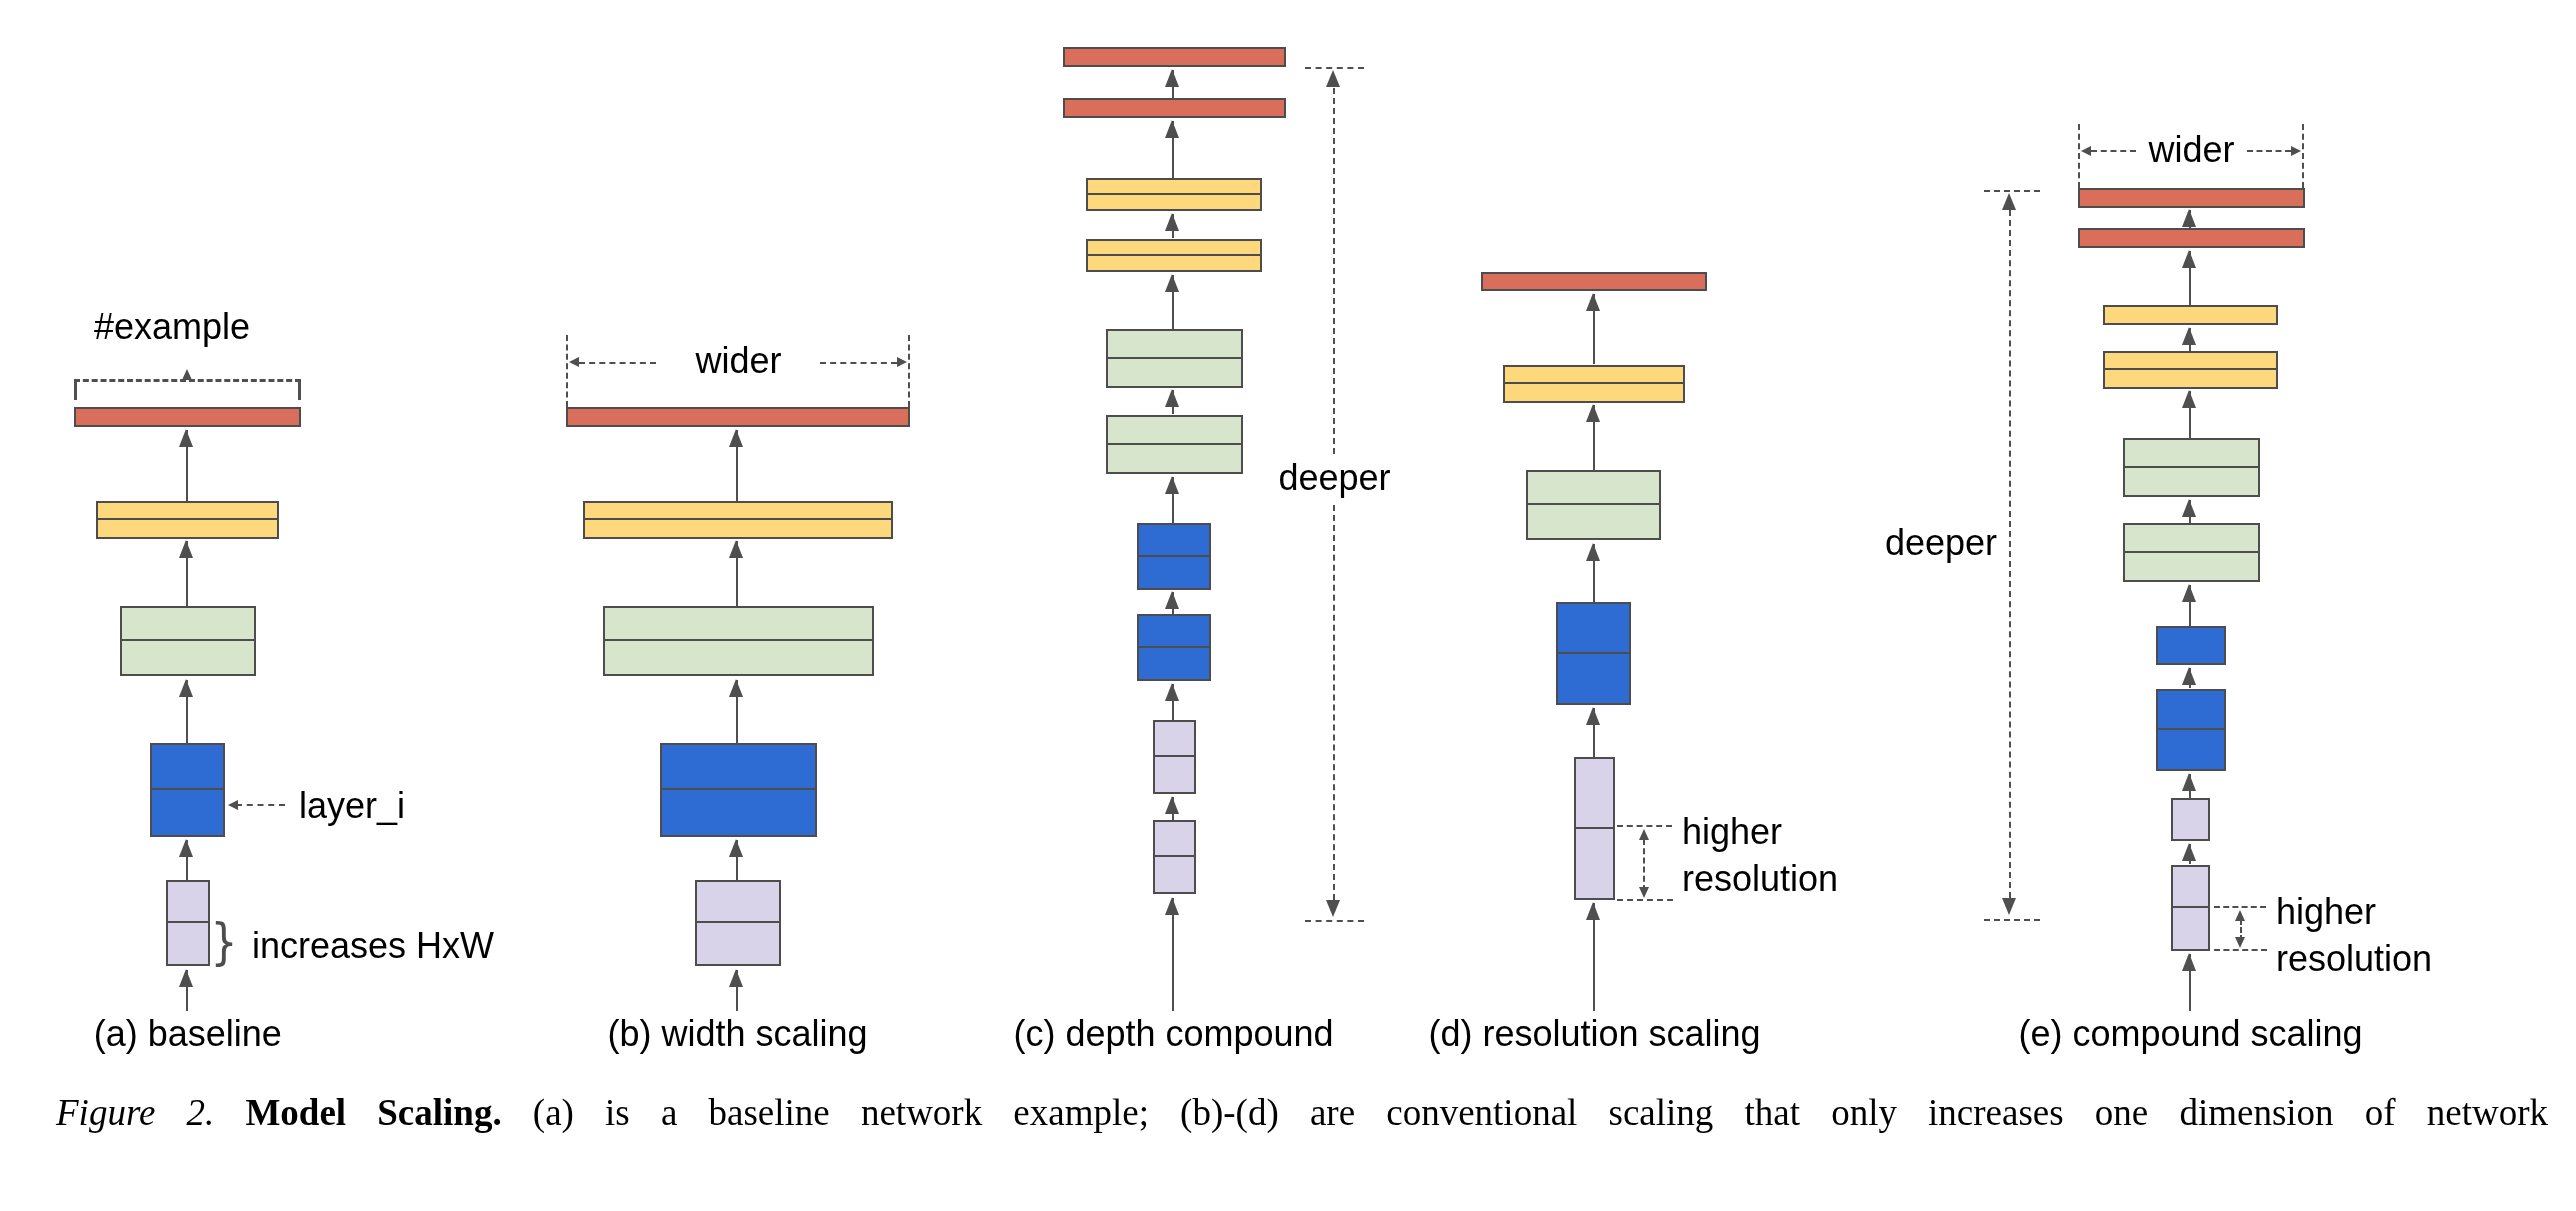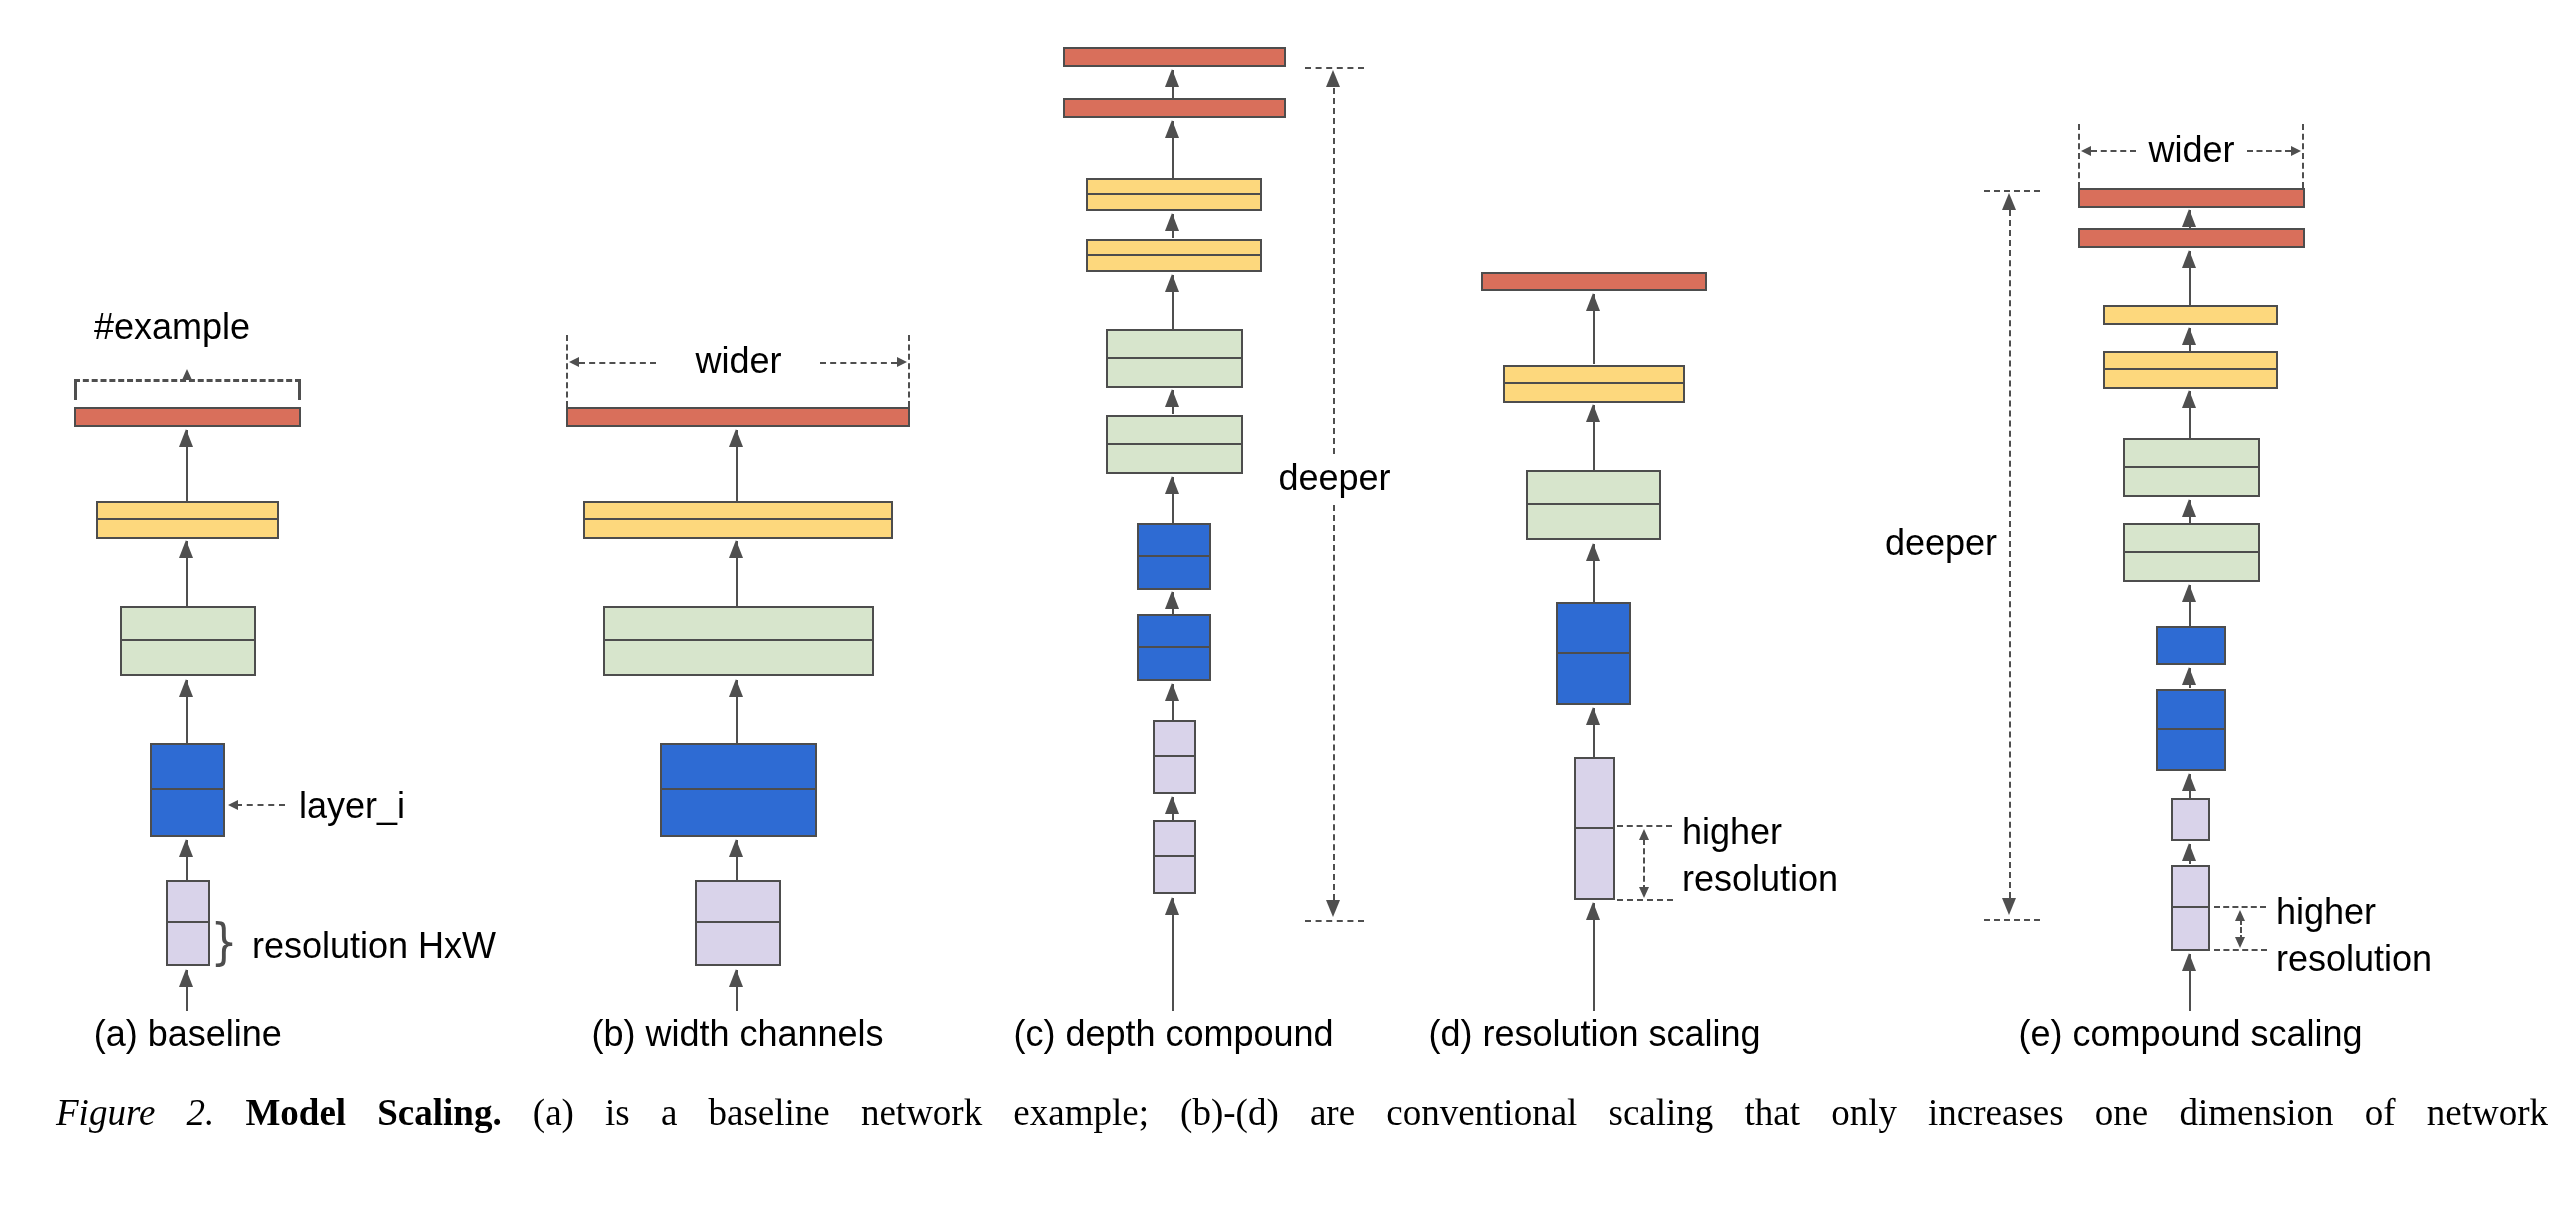--- a/index.html
+++ b/index.html
@@ -74,21 +74,21 @@
     <div class="dash-h" style="left:236px;top:804px;width:49px;"></div>
     <div class="tri sm left" style="left:228px;top:800px;"></div>
     <div class="lbl" style="left:299px;top:786px;text-align:center;">layer_i</div>
 
     <div class="varrow" style="left:186px;top:840px;height:40px;"></div>
     <div class="box purple" style="left:166px;top:880px;width:44px;height:86px;">
         <div class="mid"></div>
       </div>
 
     <div class="brace" style="left:208px;top:917px;">}</div>
-    <div class="lbl" style="left:252px;top:926px;">resolution HxW</div>
+    <div class="lbl" style="left:252px;top:926px;">increases HxW</div>
 
     <div class="varrow" style="left:186px;top:970px;height:41px;"></div>
     <div class="lbl center" style="left:-7.8px;top:1014px;width:391px;">(a) baseline</div>
   </div>
 
   <div>
     <div class="dash-v" style="left:566px;top:335px;height:72px;"></div>
     <div class="dash-v" style="left:908px;top:335px;height:72px;"></div>
     <div class="lbl center" style="left:660px;top:341px;width:157px;">wider</div>
     <div class="dash-h" style="left:579px;top:362px;width:77px;"></div>
@@ -107,21 +107,21 @@
       </div>
     <div class="varrow" style="left:736px;top:680px;height:63px;"></div>
     <div class="box blue" style="left:660px;top:743px;width:157px;height:94px;">
         <div class="mid"></div>
       </div>
     <div class="varrow" style="left:736px;top:840px;height:40px;"></div>
     <div class="box purple" style="left:695px;top:880px;width:86px;height:86px;">
         <div class="mid"></div>
       </div>
     <div class="varrow" style="left:736px;top:970px;height:41px;"></div>
-    <div class="lbl center" style="left:542px;top:1014px;width:391px;">(b) width channels</div>
+    <div class="lbl center" style="left:542px;top:1014px;width:391px;">(b) width scaling</div>
   </div>
 
   <div>
     <div class="box red" style="left:1063px;top:47px;width:223px;height:19.6px;"></div>
     <div class="varrow" style="left:1172px;top:70px;height:28px;"></div>
     <div class="box red" style="left:1063px;top:98px;width:223px;height:19.6px;"></div>
     <div class="varrow" style="left:1172px;top:121px;height:58px;"></div>
     <div class="box yellow" style="left:1086px;top:178px;width:176px;height:33px;">
         <div class="mid"></div>
       </div>

